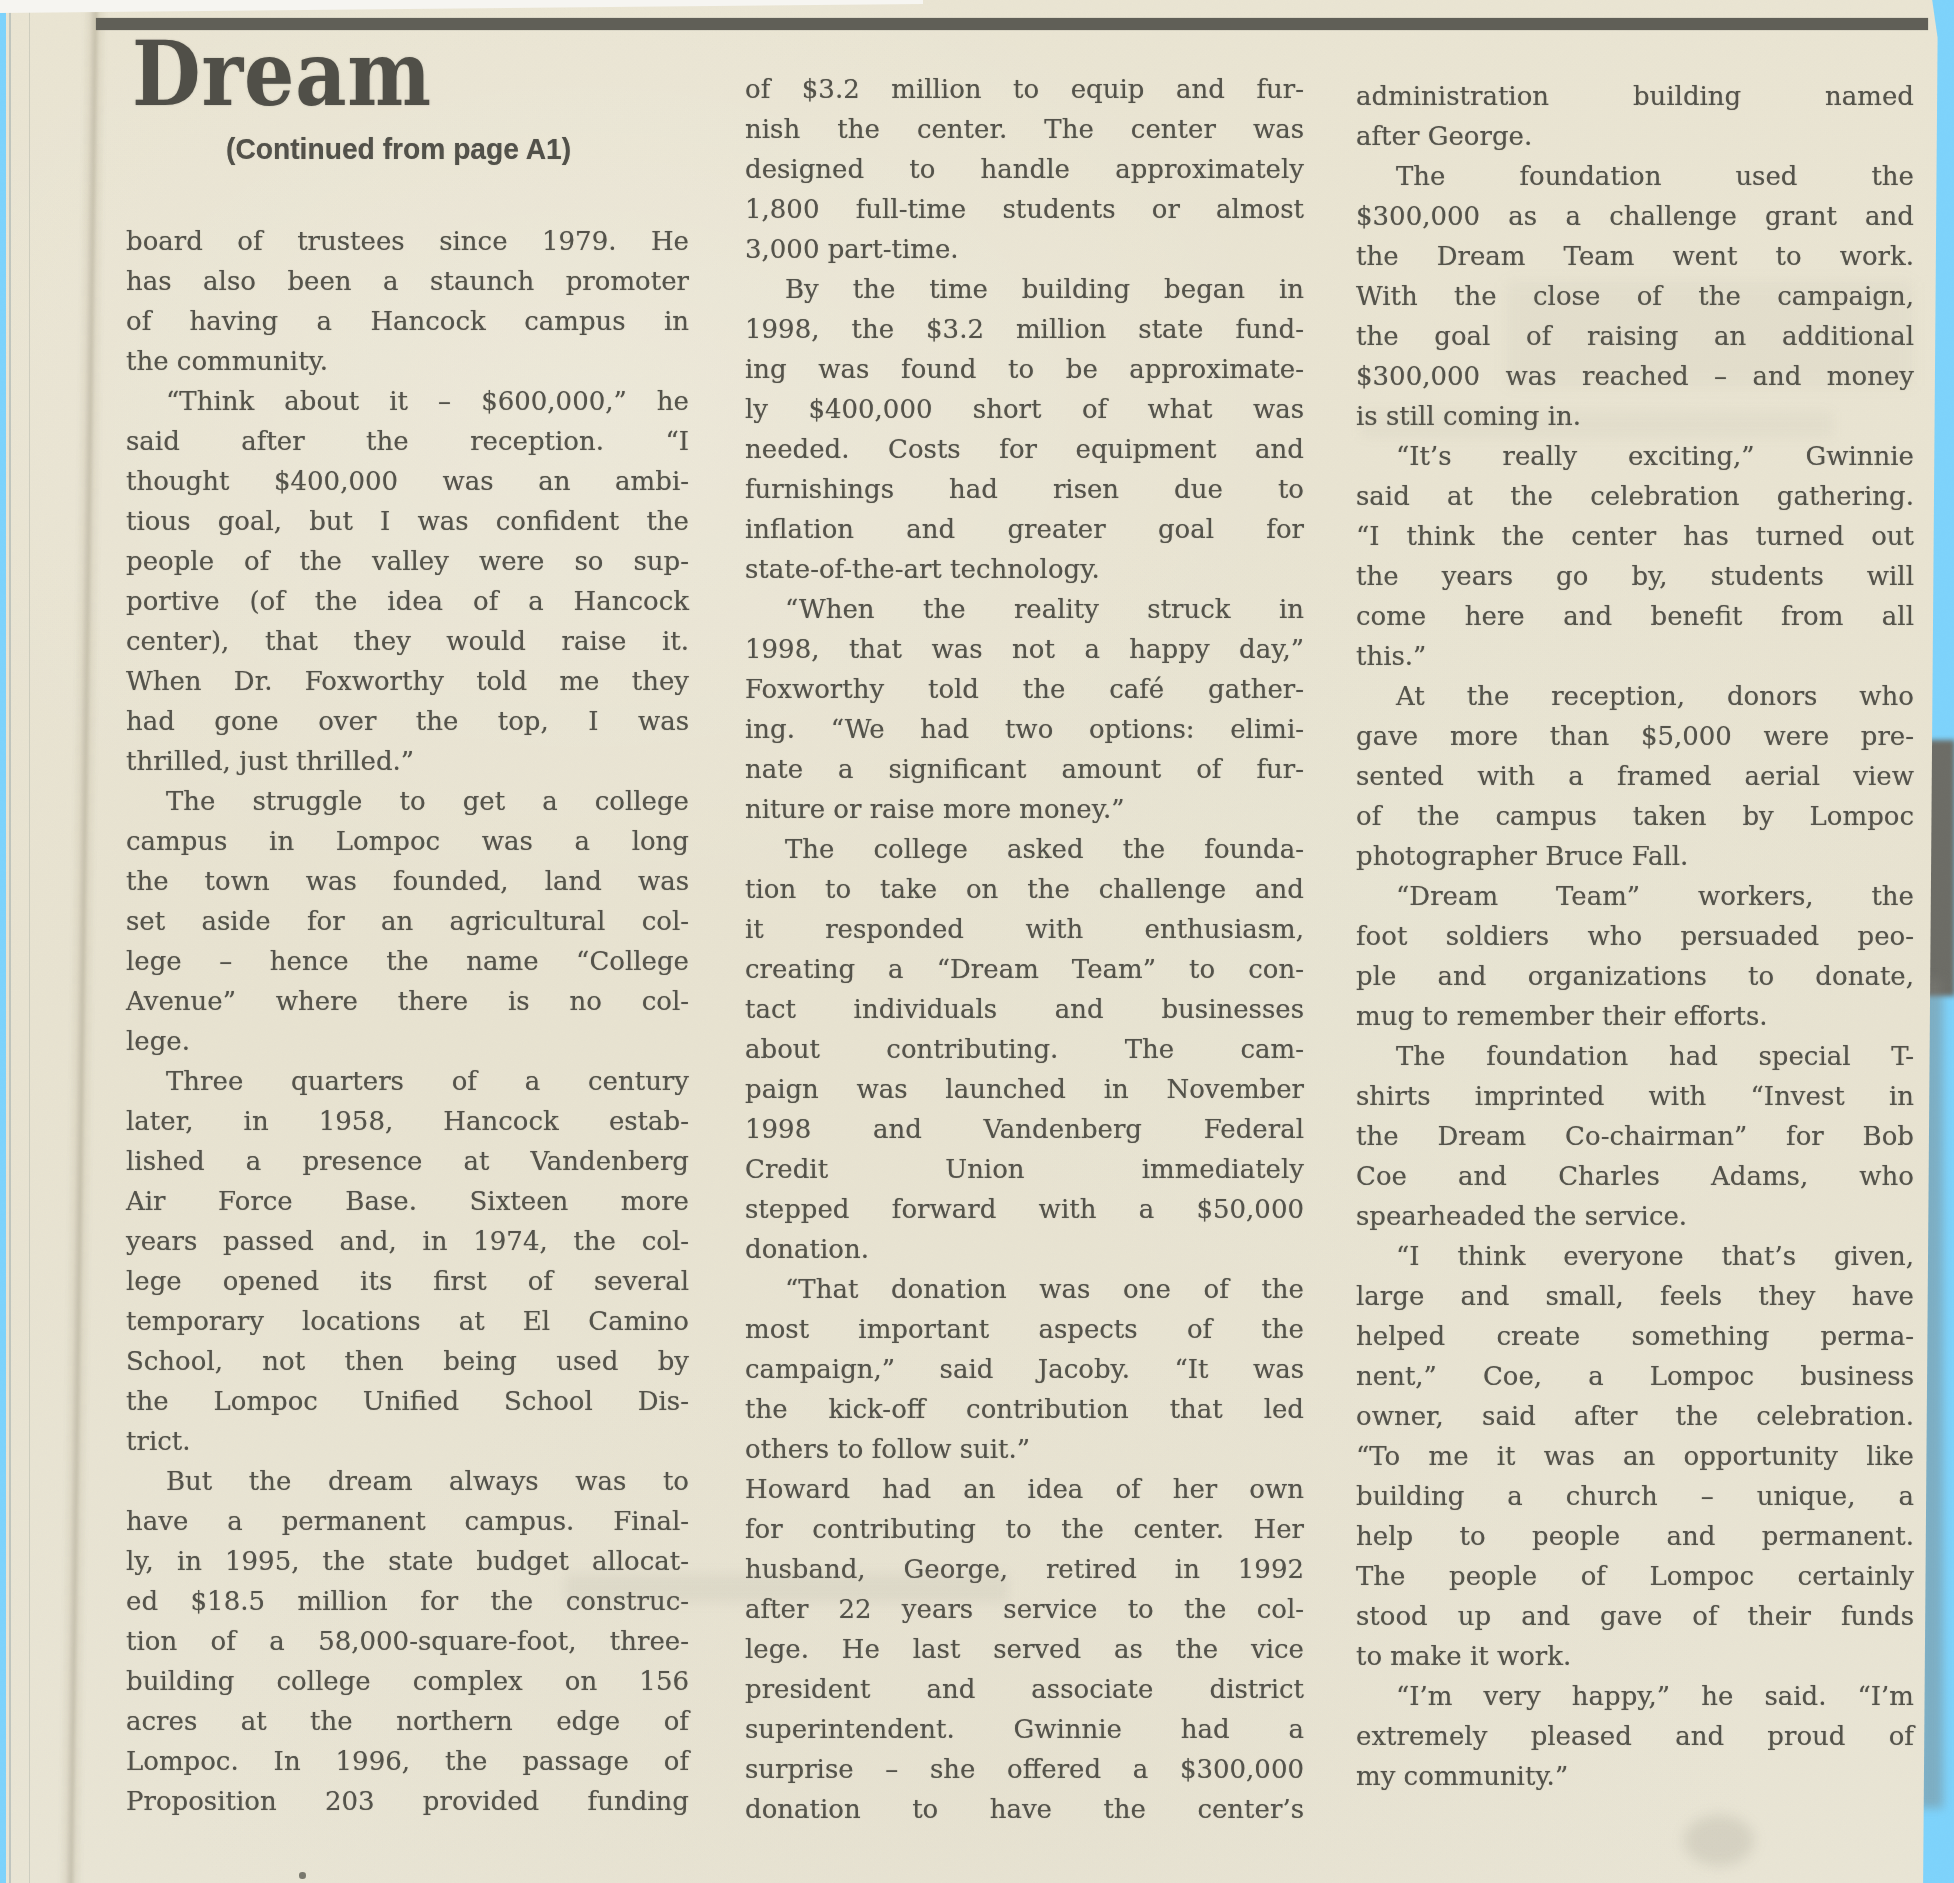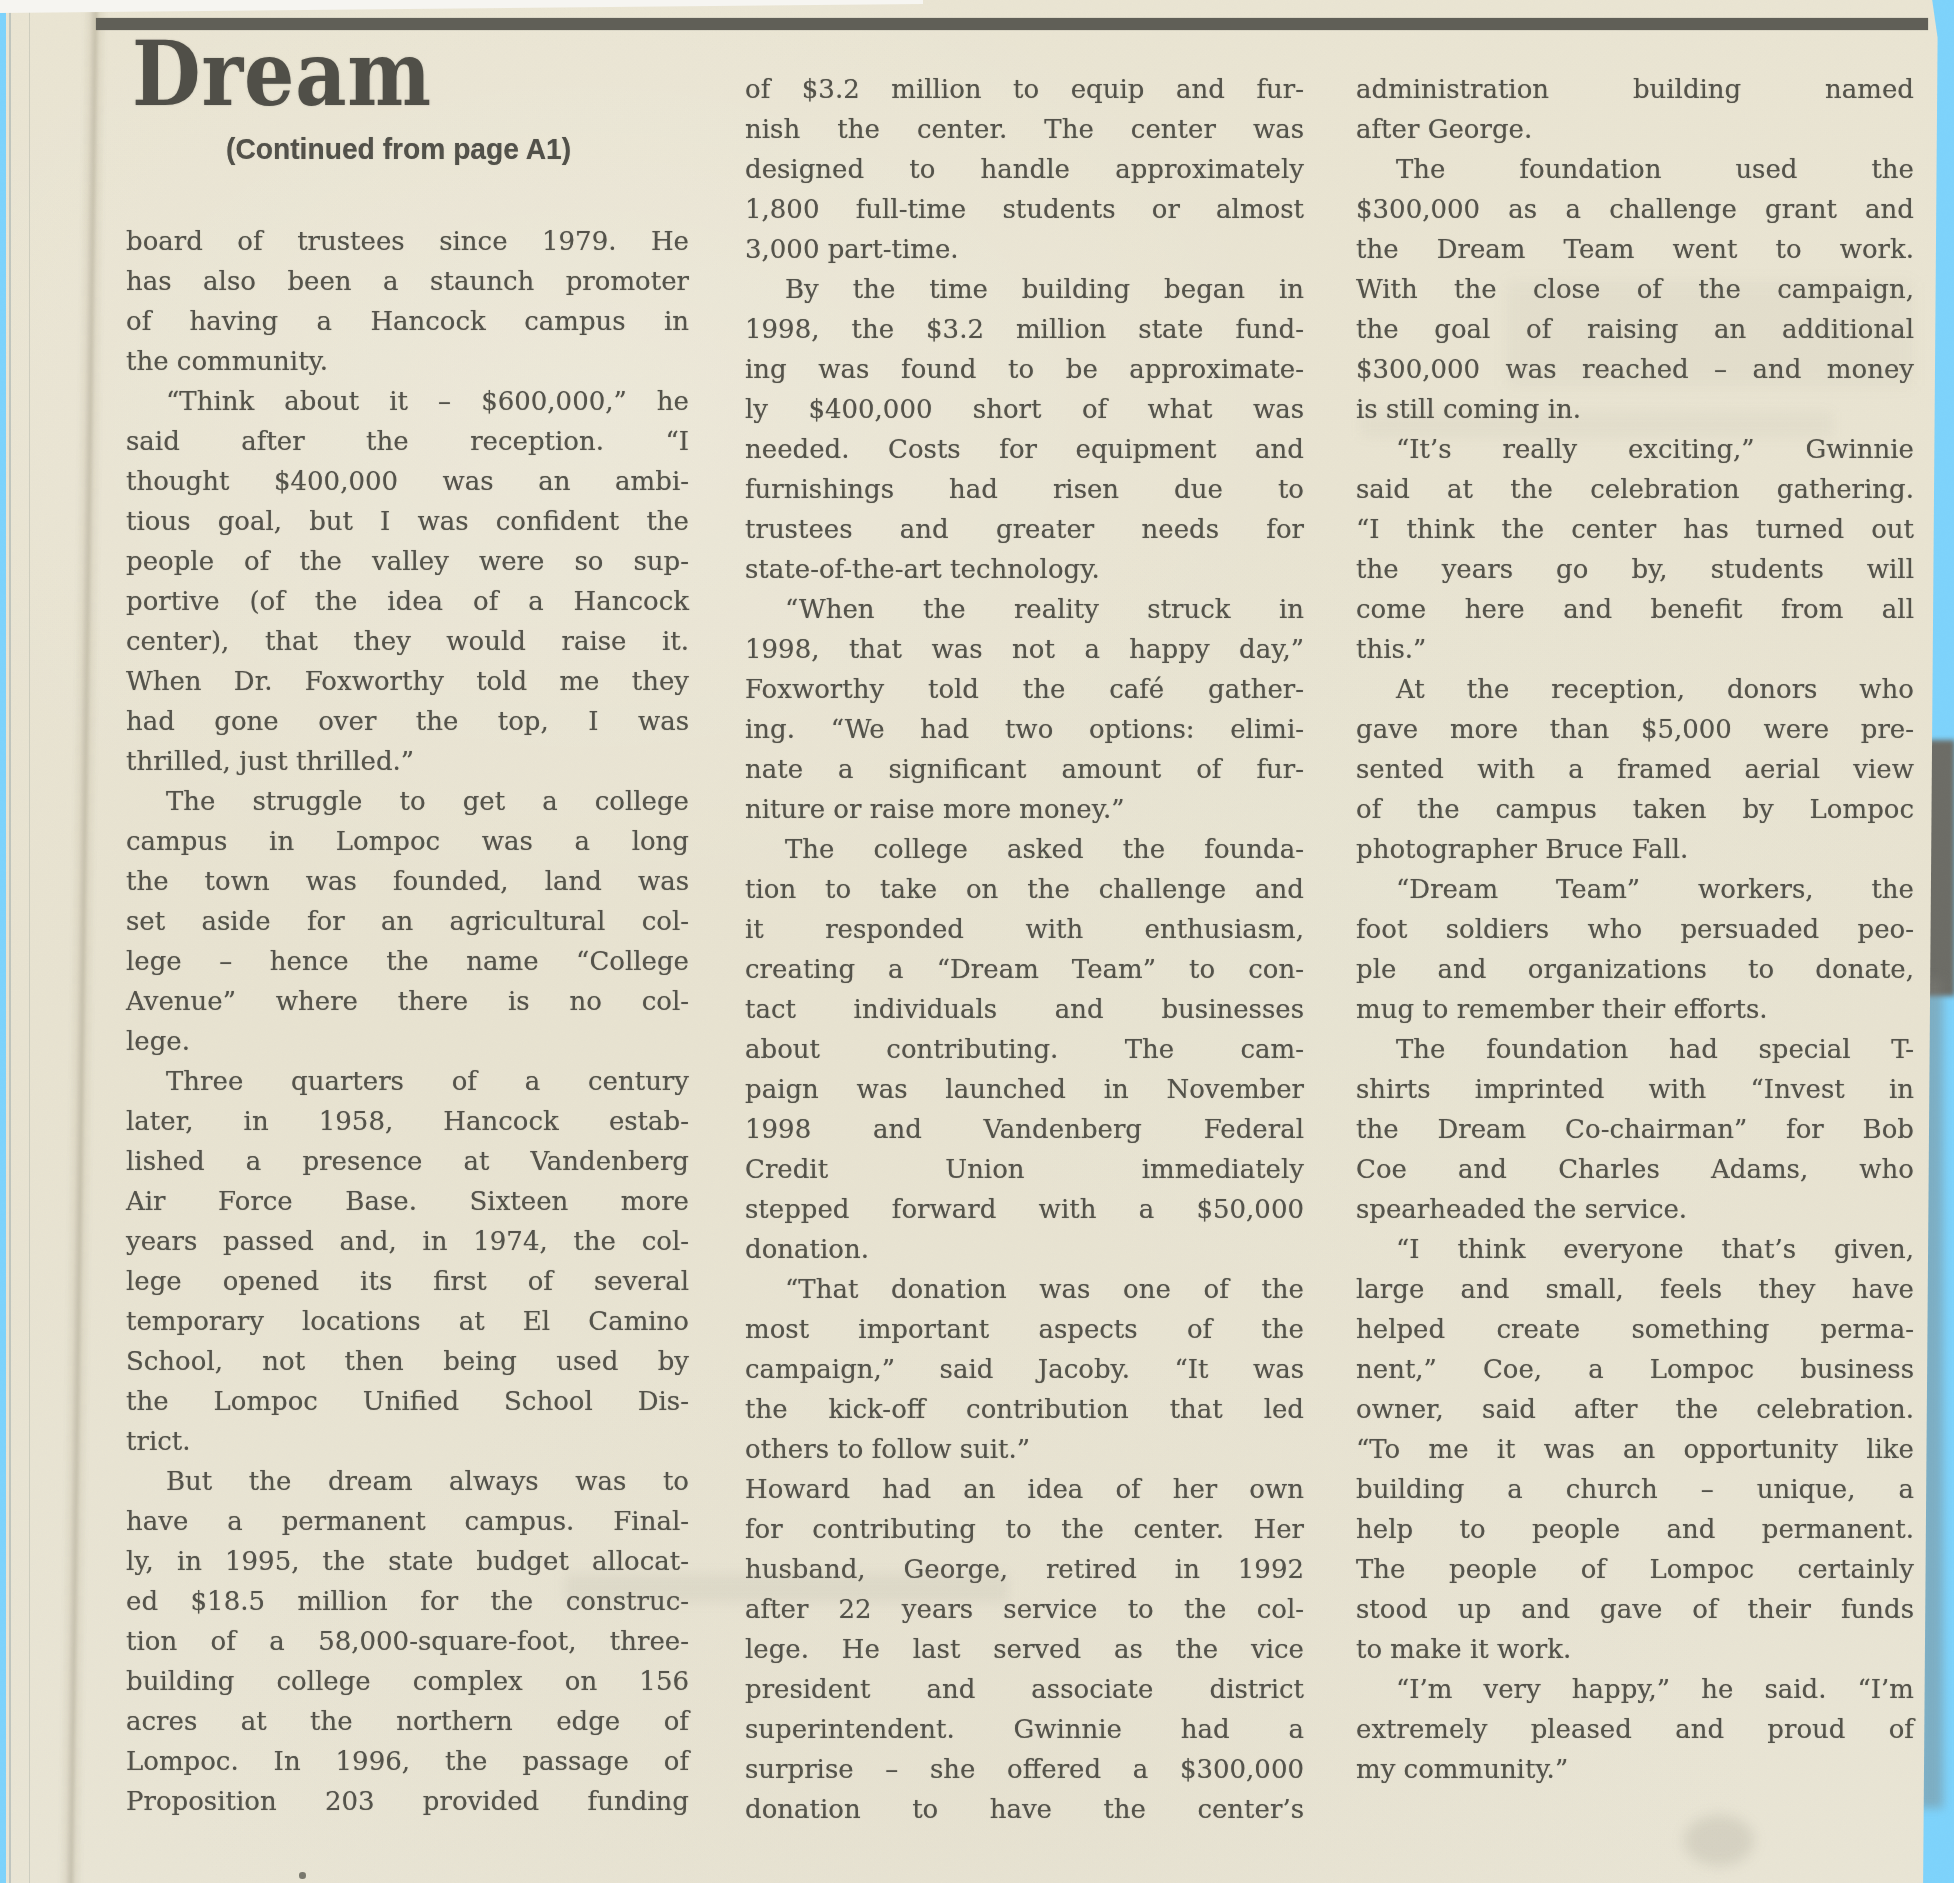--- a/index.html
+++ b/index.html
@@ -34,21 +34,21 @@
             font-family:"DejaVu Serif",serif;font-weight:bold;font-size:90px;line-height:1;
             color:#504f48;letter-spacing:0.9px;transform:scaleX(.88);transform-origin:left top;
             text-shadow:0 0 1.9px rgba(80,79,72,.35);}
   .contnote{position:absolute;left:226px;top:132px;z-index:5;
             font-family:"Liberation Sans",sans-serif;font-weight:bold;font-size:30px;
             color:#52514a;transform:scaleX(.94);transform-origin:left top;
             text-shadow:0 0 0.9px rgba(82,81,74,.5);}
   .col{position:absolute;z-index:5;color:#54534b;}
   .col1{left:126px;top:221px;width:563px;}
   .col2{left:745px;top:69px;width:559px;}
-  .col3{left:1356px;top:69px;width:558px;}
+  .col3{left:1356px;top:76px;width:558px;}
   .line{font-family:"DejaVu Serif",serif;font-size:26px;line-height:40px;
         text-shadow:0 0 0.9px rgba(78,76,68,.55);white-space:normal;}
   .line.j{text-align:justify;text-align-last:justify;}
   .line.i{text-indent:40px;}
   
   .speck{position:absolute;left:299px;top:1872px;width:6.6px;height:6.6px;border-radius:50%;
          background:#5d5c54;opacity:.8;z-index:5;}
   .smudge{position:absolute;z-index:6;pointer-events:none;}
   .sm1{left:1507px;top:282px;width:405px;height:104px;background:rgba(120,118,104,.05);filter:blur(7.5px);}
   .sm2{left:565px;top:1574px;width:443px;height:28px;background:rgba(118,116,104,.08);filter:blur(5.6px);}
@@ -129,21 +129,21 @@
       <div class="line j">nish the center. The center was</div>
       <div class="line j">designed to handle approximately</div>
       <div class="line j">1,800 full-time students or almost</div>
       <div class="line">3,000 part-time.</div>
       <div class="line j i">By the time building began in</div>
       <div class="line j">1998, the $3.2 million state fund-</div>
       <div class="line j">ing was found to be approximate-</div>
       <div class="line j">ly $400,000 short of what was</div>
       <div class="line j">needed. Costs for equipment and</div>
       <div class="line j">furnishings had risen due to</div>
-      <div class="line j">trustees and greater needs for</div>
+      <div class="line j">inflation and greater goal for</div>
       <div class="line">state-of-the-art technology.</div>
       <div class="line j i">“When the reality struck in</div>
       <div class="line j">1998, that was not a happy day,”</div>
       <div class="line j">Foxworthy told the café gather-</div>
       <div class="line j">ing. “We had two options: elimi-</div>
       <div class="line j">nate a significant amount of fur-</div>
       <div class="line">niture or raise more money.”</div>
       <div class="line j i">The college asked the founda-</div>
       <div class="line j">tion to take on the challenge and</div>
       <div class="line j">it responded with enthusiasm,</div>

